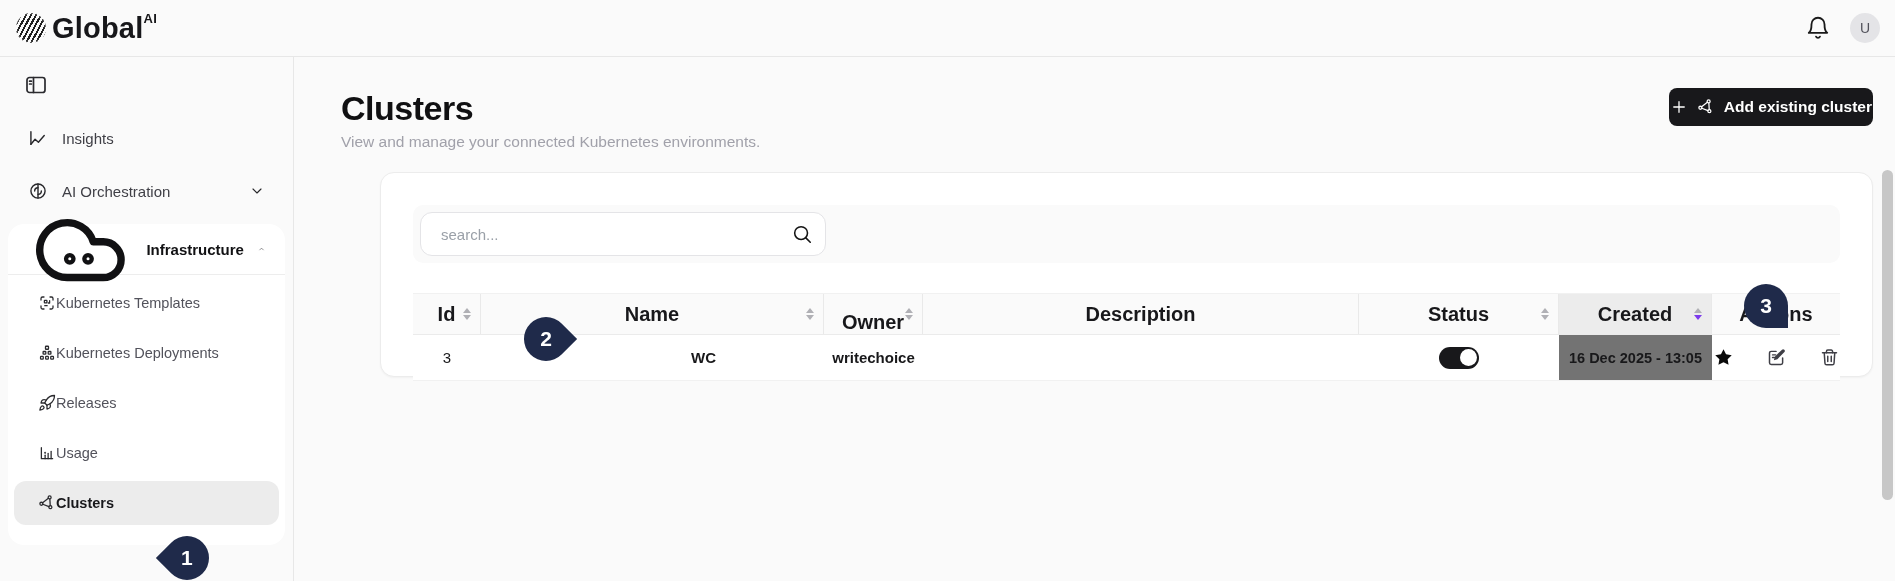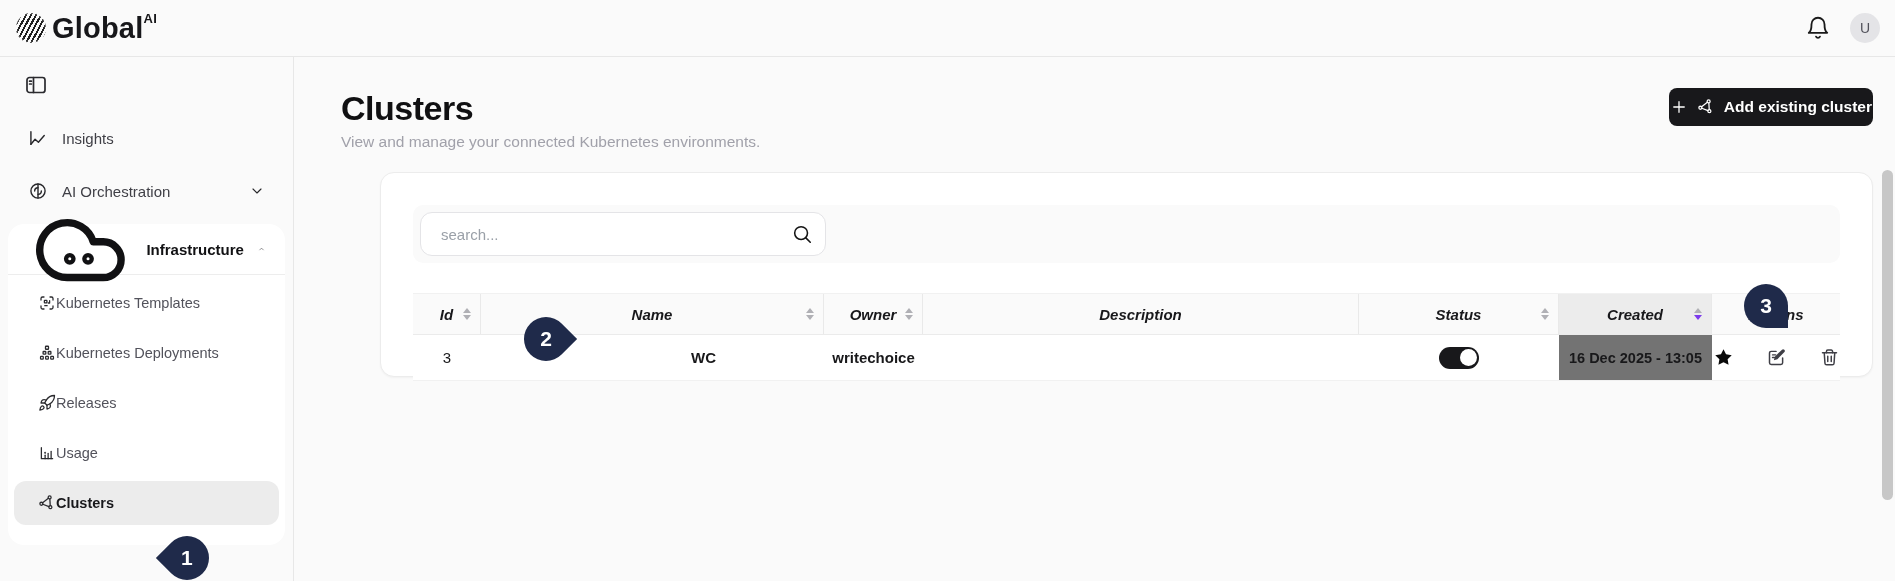--- a/index.html
+++ b/index.html
@@ -53,34 +53,34 @@
   .search-strip { height:58px; background:#fafafa; border-radius:10px; padding:7px; }
   .search-wrap { position:relative; width:406px; height:44px; }
   .search-wrap input { width:100%; height:100%; border:1px solid #e4e4e7; border-radius:12px; background:#fff;
           padding:0 46px 0 20px; font-size:15px; font-family:inherit; color:#18181b; outline:none; }
   .search-wrap input::placeholder { color:#9aa0a8; }
   .search-icon { position:absolute; right:13px; top:11px; width:22px; height:22px; color:#141414; }
 
   .tbl { margin-top:30px; }
   .thead { display:flex; height:42px; border-top:1px solid #f1f1f1; border-bottom:1px solid #ebebeb;
            background:#fafafa; }
-  .th { position:relative; display:flex; align-items:center; justify-content:center; font-size:15px;
-        font-weight:700; color:#18181b; border-right:1px solid #e9e9e9; cursor:pointer;font-style:italic; }
+  .th { position:relative; display:flex; align-items:center; justify-content:center; font-size:20px;
+        font-weight:700; color:#18181b; border-right:1px solid #e9e9e9; cursor:pointer; }
   .th:last-child { border-right:none; }
   .th.sorted { background:#ececec; }
   .sort { position:absolute; right:9px; top:50%; transform:translateY(-50%); display:flex;
           flex-direction:column; gap:2px; }
   .tri { width:0; height:0; border-left:4.5px solid transparent; border-right:4.5px solid transparent; }
   .tri.up { border-bottom:5.5px solid #b0b0b5; }
   .tri.down { border-top:5.5px solid #b0b0b5; }
   .th.sorted .tri.down { border-top-color:#7c3aed; }
 
   .trow { display:flex; height:46px; align-items:center; border-bottom:1px solid #f1f1f1; background:#fff; }
   .td { display:flex; align-items:center; justify-content:center; font-size:15px; color:#18181a; }
-  .c-id{width:68px;} .c-name{width:343px;} .c-owner{width:99px;} .c-desc{width:436px;}
+  .c-id{width:68px;} .c-name{width:343px;} .c-owner{width:99px;align-items:flex-end;} .c-desc{width:436px;}
   .c-status{width:200px;} .c-created{width:153px;} .c-actions{flex:1;}
   .td.c-name span { margin-left:102px; font-weight:700; }
   .td.c-owner { font-weight:700; }
   .td.c-created { align-self:stretch; background:#737373; font-weight:700; font-size:14.5px; }
   .toggle { width:40px; height:22px; border-radius:11px; background:#18181b; position:relative; cursor:pointer; }
   .toggle::after { content:""; position:absolute; right:2.5px; top:2.5px; width:17px; height:17px;
                    border-radius:50%; background:#fff; }
   .actions { display:flex; gap:32px; align-items:center; }
   .act { width:21px; height:21px; color:#3f3f46; cursor:pointer; }
   .act.star { color:#0a0a0a; }

